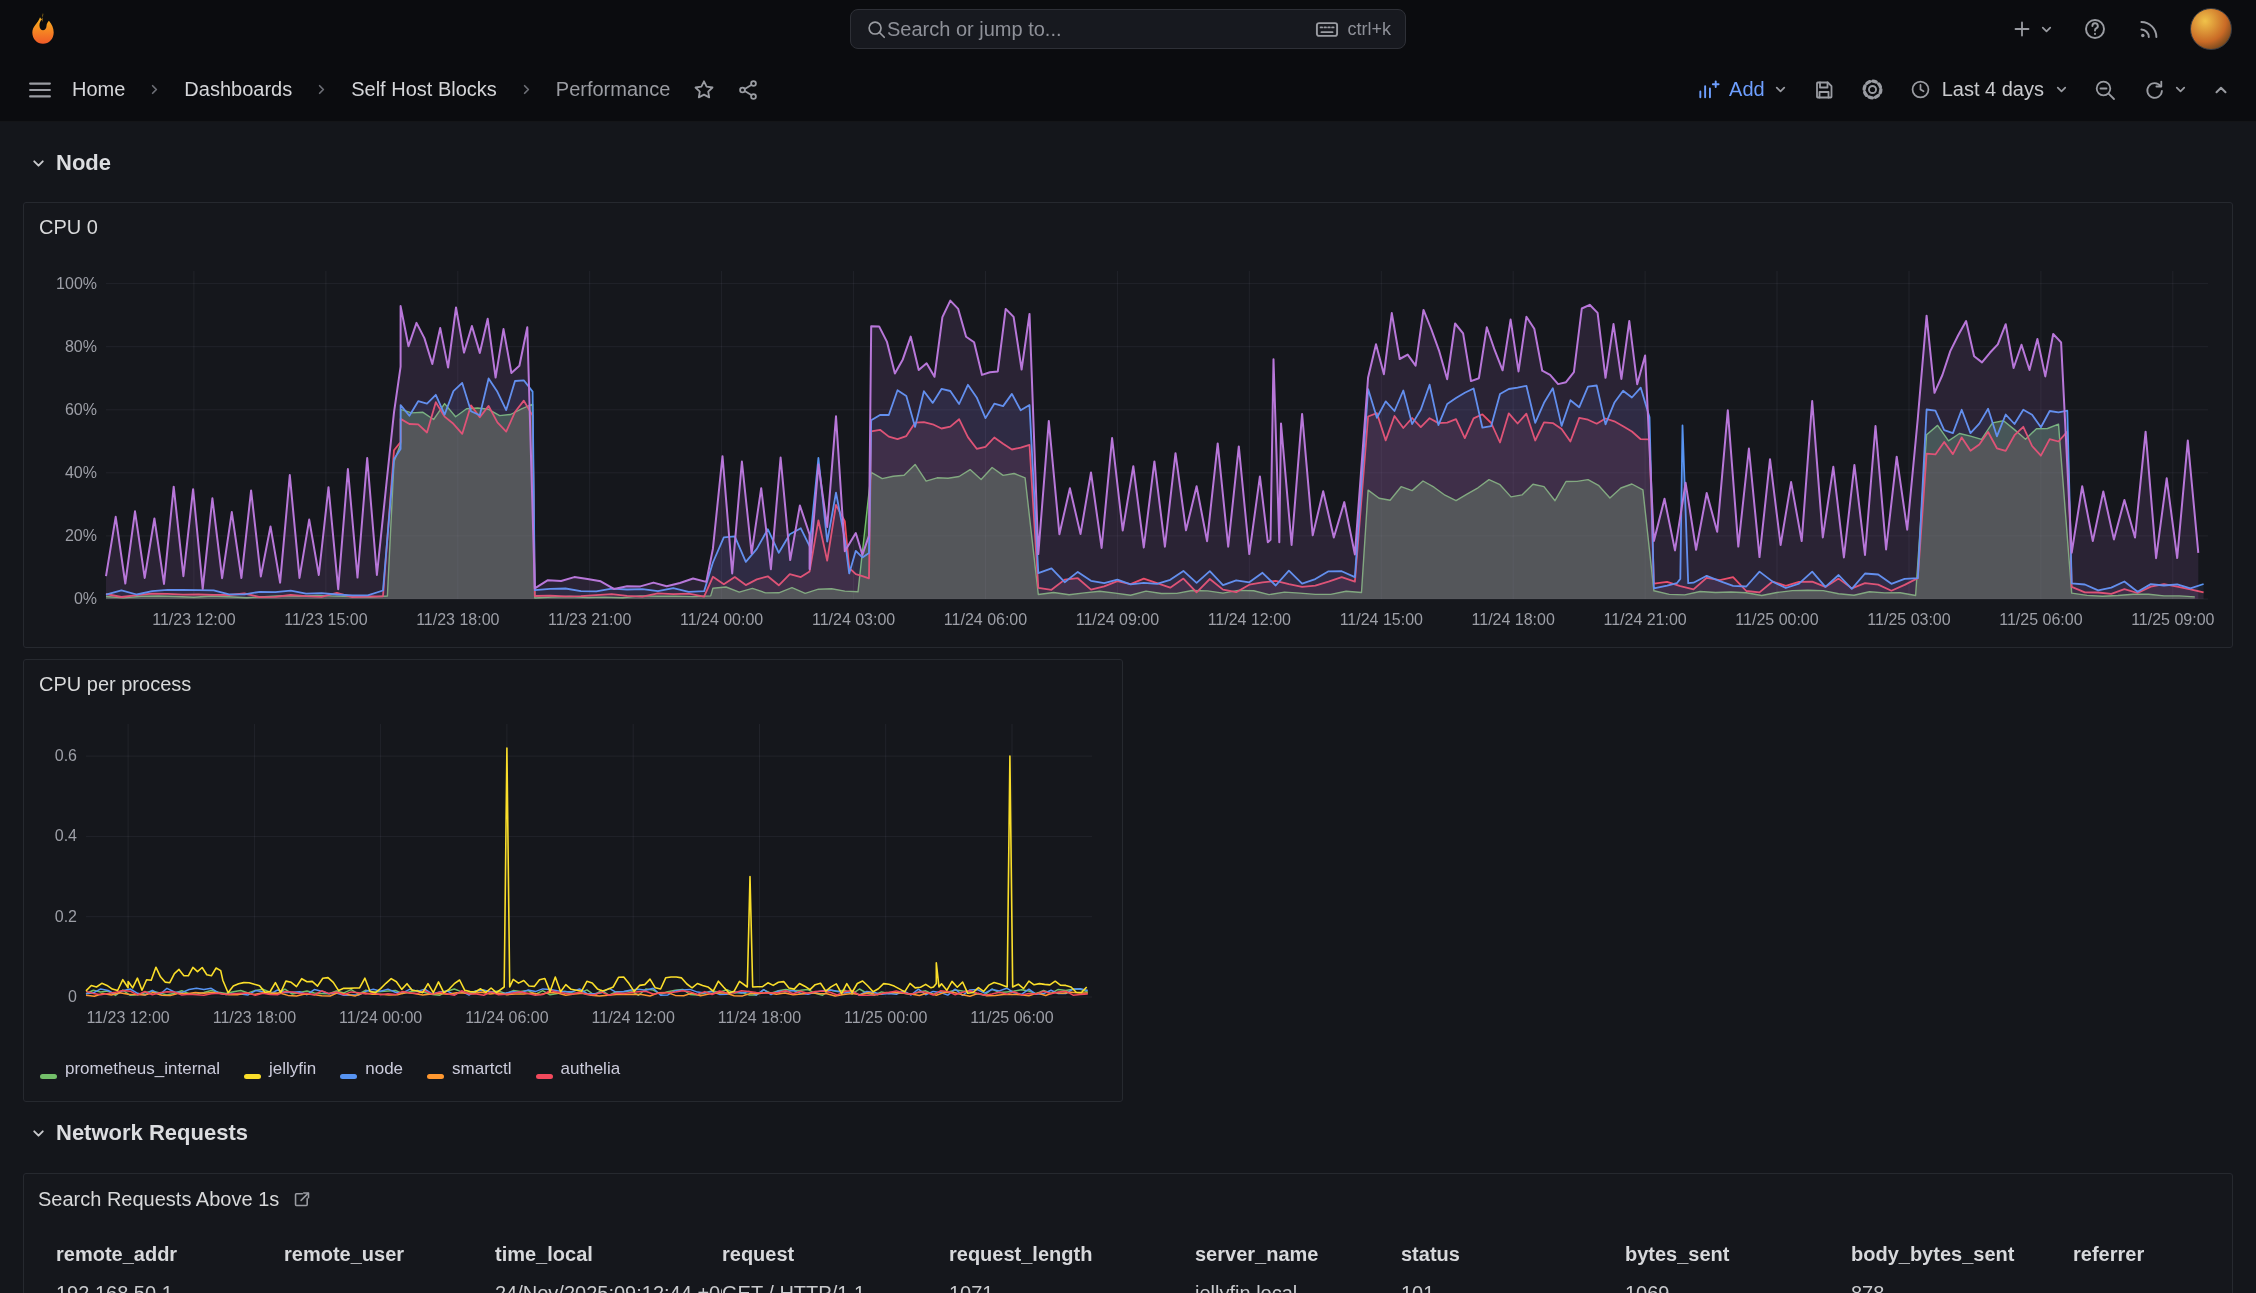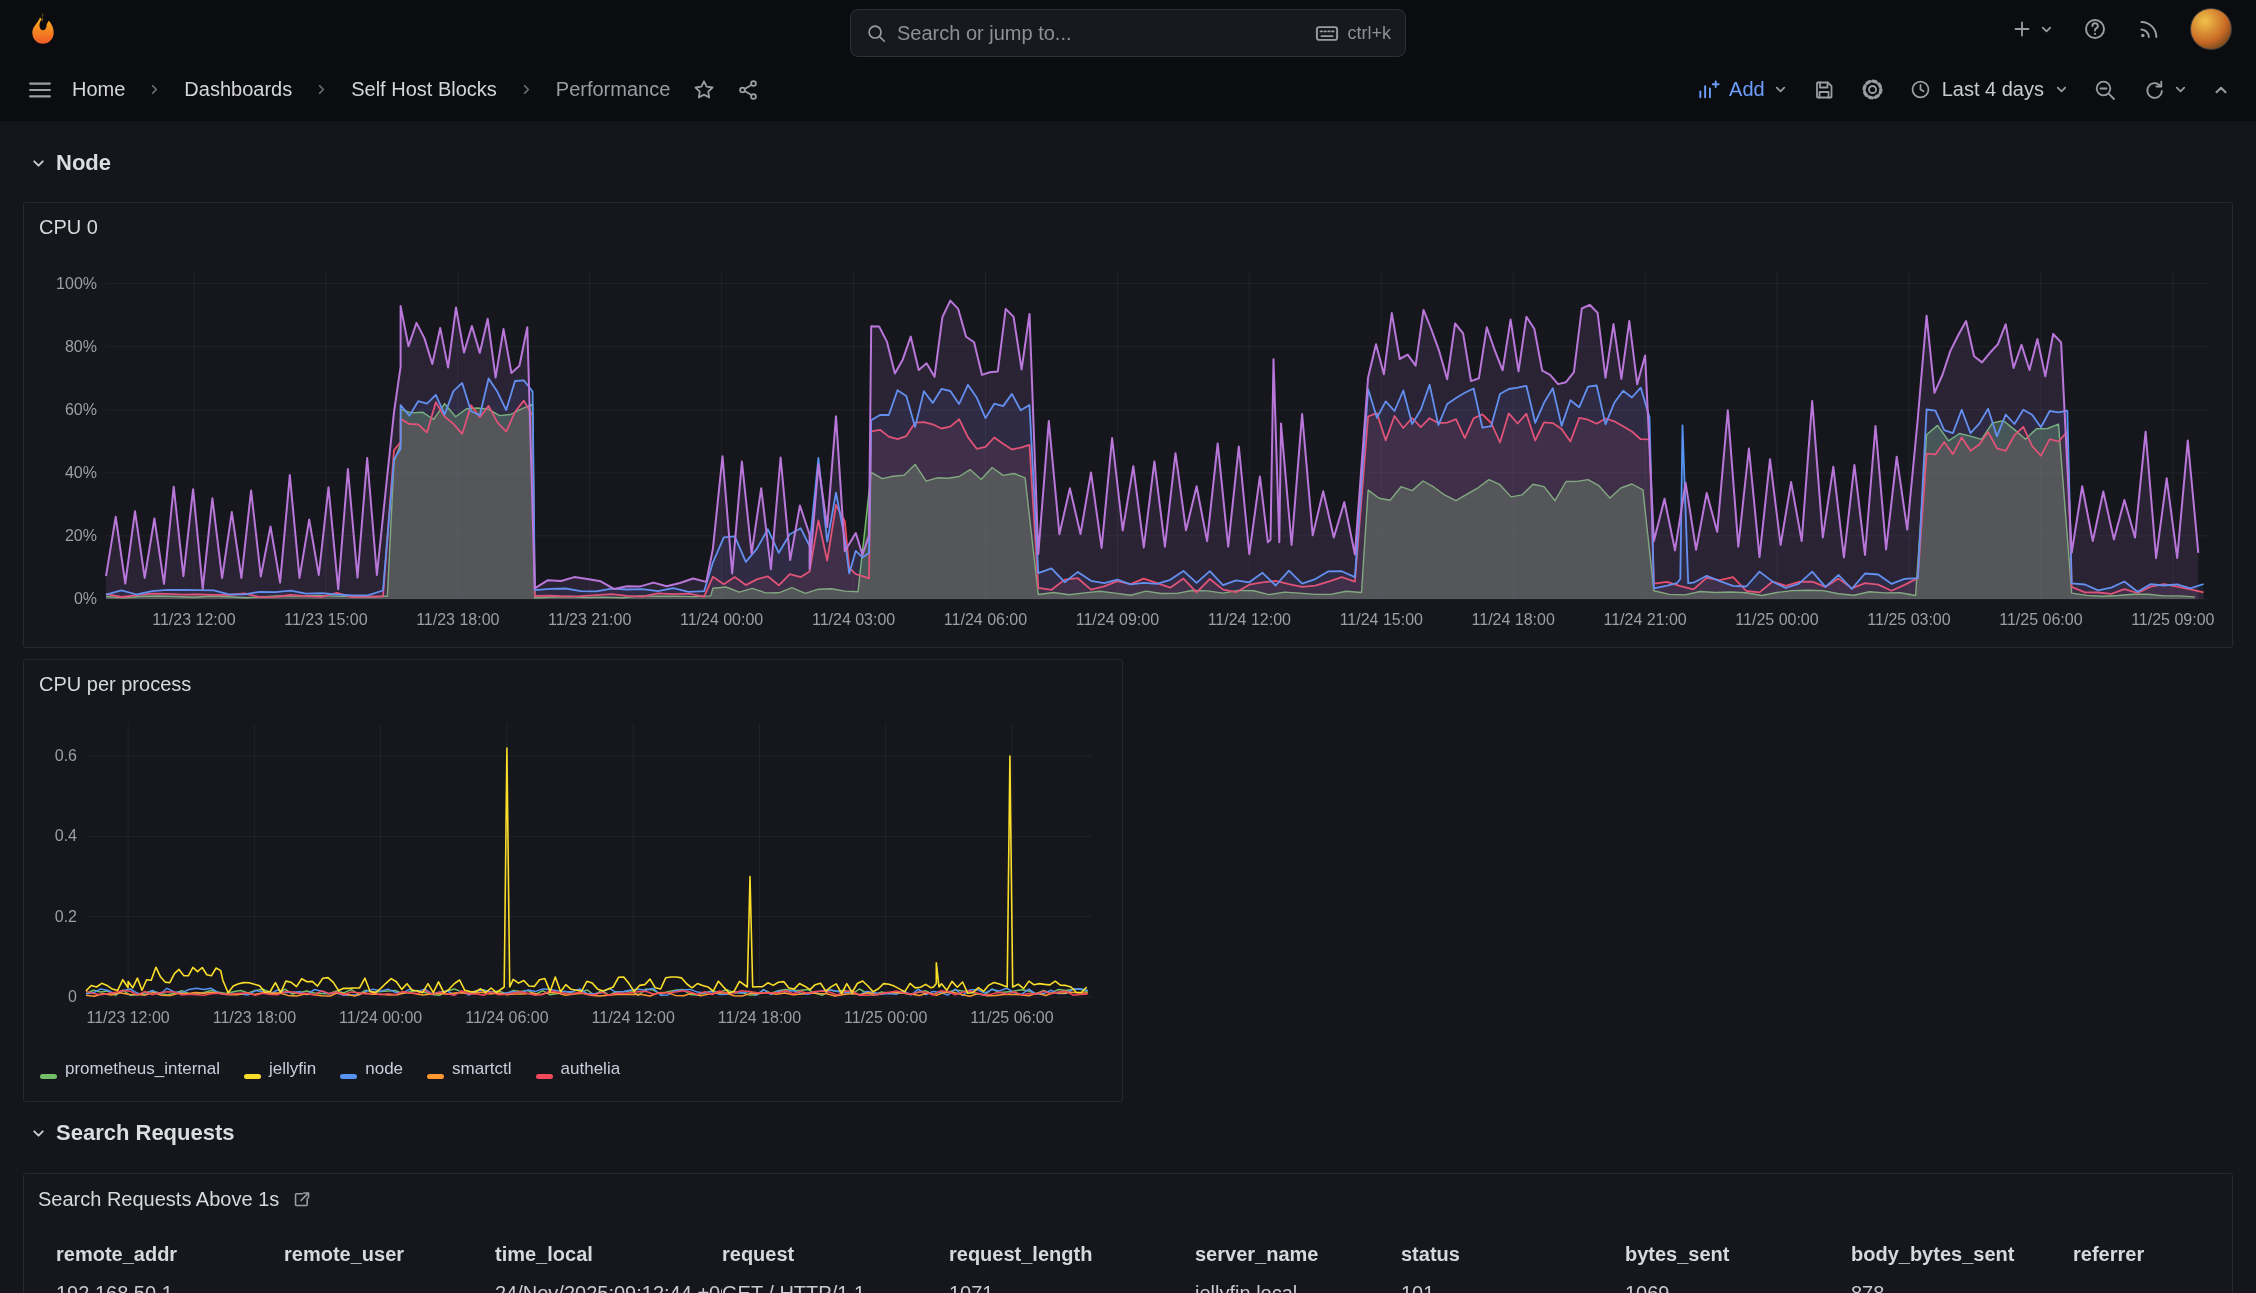--- a/index.html
+++ b/index.html
@@ -4,21 +4,21 @@
 <style>
   *{margin:0;padding:0;box-sizing:border-box}
   html,body{width:2256px;height:1293px}
   body{background:#14161b;font-family:"Liberation Sans",sans-serif;position:relative;overflow:hidden;color:#d8d9da}
   svg{display:block}
   .icn{stroke:#9a9ca2;fill:none;stroke-width:1.8;stroke-linecap:round;stroke-linejoin:round}
   .icn-blue{stroke:#6e9fff;fill:none;stroke-width:2;stroke-linecap:round;stroke-linejoin:round}
 
   
   .topbar{position:absolute;left:0;top:0;width:100%;height:58px;background:#0b0c0f;display:flex;align-items:center;padding:0 24px;z-index:5}
-  .searchbox{position:absolute;left:50%;top:9px;transform:translateX(-50%);width:556px;height:48px;background:#17191f;border:1px solid #2e3037;border-radius:8px;display:flex;align-items:center;padding:0 14px;gap:10px;cursor:pointer}
+  .searchbox{position:absolute;left:50%;top:9px;transform:translateX(-50%);width:556px;height:40px;background:#17191f;border:1px solid #2e3037;border-radius:8px;display:flex;align-items:center;padding:0 14px;gap:0;cursor:pointer}
   .searchbox .ph{color:#8e9098;font-size:20px;flex:1}
   .kbd{display:flex;align-items:center;gap:8px;color:#8e9098;font-size:18px}
   .tb-right{margin-left:auto;display:flex;align-items:center;gap:28px}
   .ibtn{display:flex;align-items:center;justify-content:center;cursor:pointer}
   .avatar{width:42px;height:42px;border-radius:50%;background:radial-gradient(circle at 35% 30%,#f0c24a,#c96a26 55%,#7a4a1e 78%,#497a2e);border:1px solid #3a3c42}
 
   .toolbar{position:absolute;left:0;top:58px;width:100%;height:64px;background:#0b0c0f;display:flex;align-items:center;padding:0 26px;border-bottom:1px solid rgba(255,255,255,0.04);z-index:5}
   .crumbs{display:flex;align-items:center;gap:22px;font-size:20px;margin-left:18px}
   .crumb{color:#d5d6d9;cursor:pointer;white-space:nowrap}
   .crumb.current{color:#9a9ca2;cursor:default}
@@ -354,21 +354,21 @@
       </span>
   </div>
 </section>
 
 <div class="section" id="section-network">
   <span>
     <svg class="icn" width="17" height="17" viewBox="0 0 16 16" style="stroke:#c8c9cd">
         <path d="M4 6l4 4 4-4"></path>
       </svg>
   </span>
-  <span>Search Requests</span>
+  <span>Network Requests</span>
 </div>
 
 <section class="panel" id="panel-net">
   <div class="ptitle">
     <span>Search Requests Above 1s</span>
     <span>
       <svg class="icn" width="21" height="21" viewBox="0 0 24 24">
           <path d="M13 5.5H6.2a1 1 0 0 0-1 1v11.3a1 1 0 0 0 1 1h11.3a1 1 0 0 0 1-1V11"></path>
           <path d="M14.5 4.5H20v5.5"></path>
           <path d="M19.5 5l-8 8"></path>

